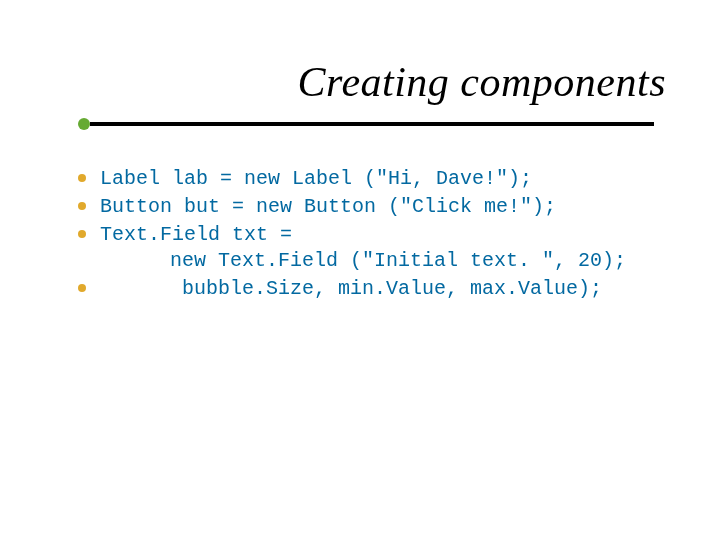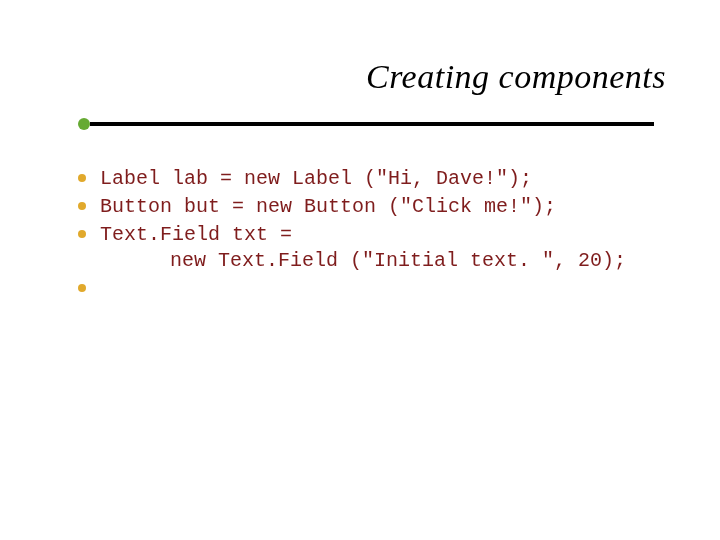--- a/index.html
+++ b/index.html
@@ -14,21 +14,21 @@
   .slide {
     position: relative;
     width: 720px;
     height: 540px;
     box-sizing: border-box;
   }
   .title {
     position: absolute;
     top: 58px;
     right: 54px;
-    font-size: 34px;
+    font-size: 42px;
     font-style: italic;
     color: #000000;
     letter-spacing: 0.5px;
   }
   .rule-wrap {
     position: absolute;
     top: 118px;
     left: 78px;
     width: 576px;
     height: 12px;
@@ -72,21 +72,21 @@
     margin-top: 8px;
     margin-right: 14px;
   }
   .body {
     flex: 1 1 auto;
   }
   .code {
     font-family: "Courier New", Courier, monospace;
     font-size: 20px;
     line-height: 26px;
-    color: #7f1d1d;
+    color: #0369a1;
     white-space: pre;
   }
   .cont {
     margin-left: 22px; 
   }
 </style>
 </head>
 <body>
 <div class="slide">
 
@@ -118,17 +118,18 @@
       <div class="bullet"></div>
       <div class="body">
         <div class="code">Text.Field txt =</div>
         <div class="code cont">    new Text.Field ("Initial text. ", 20);</div>
       </div>
     </div>
 
     <div class="item">
       <div class="bullet"></div>
       <div class="body">
+        <div class="code cont">     bubble.Size, min.Value, max.Value);</div>
       </div>
     </div>
 
   </div>
 </div>
 
 </body></html>

